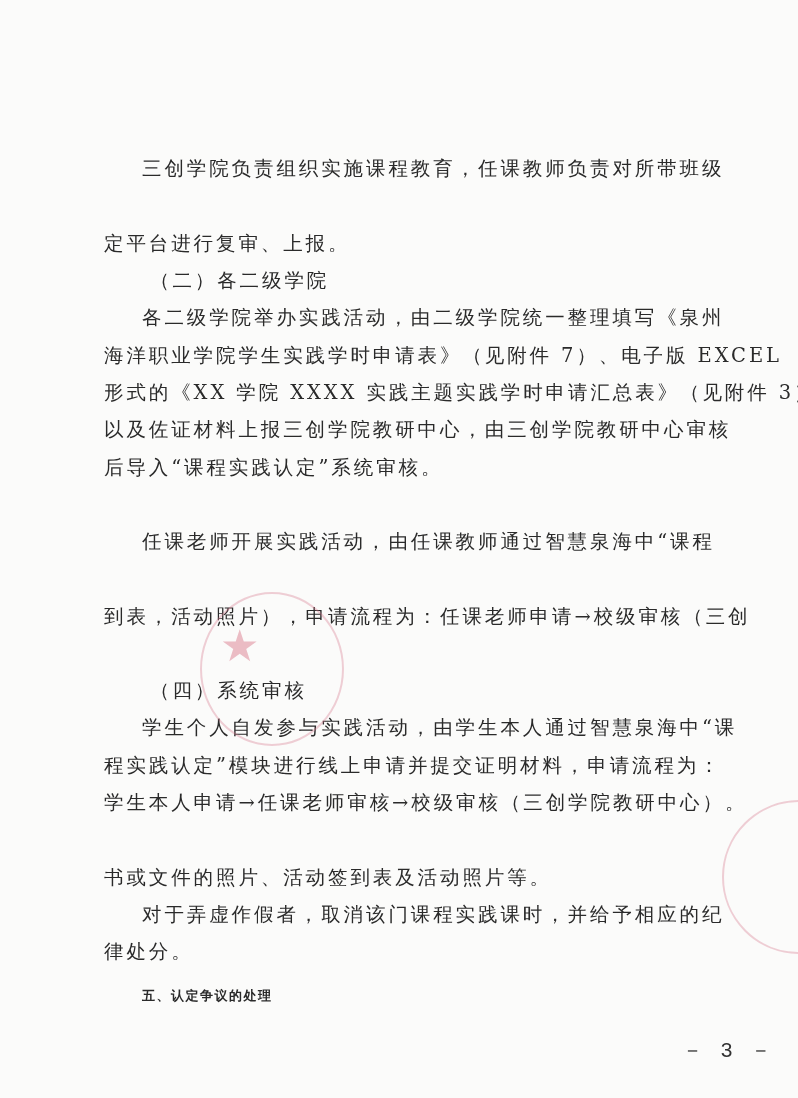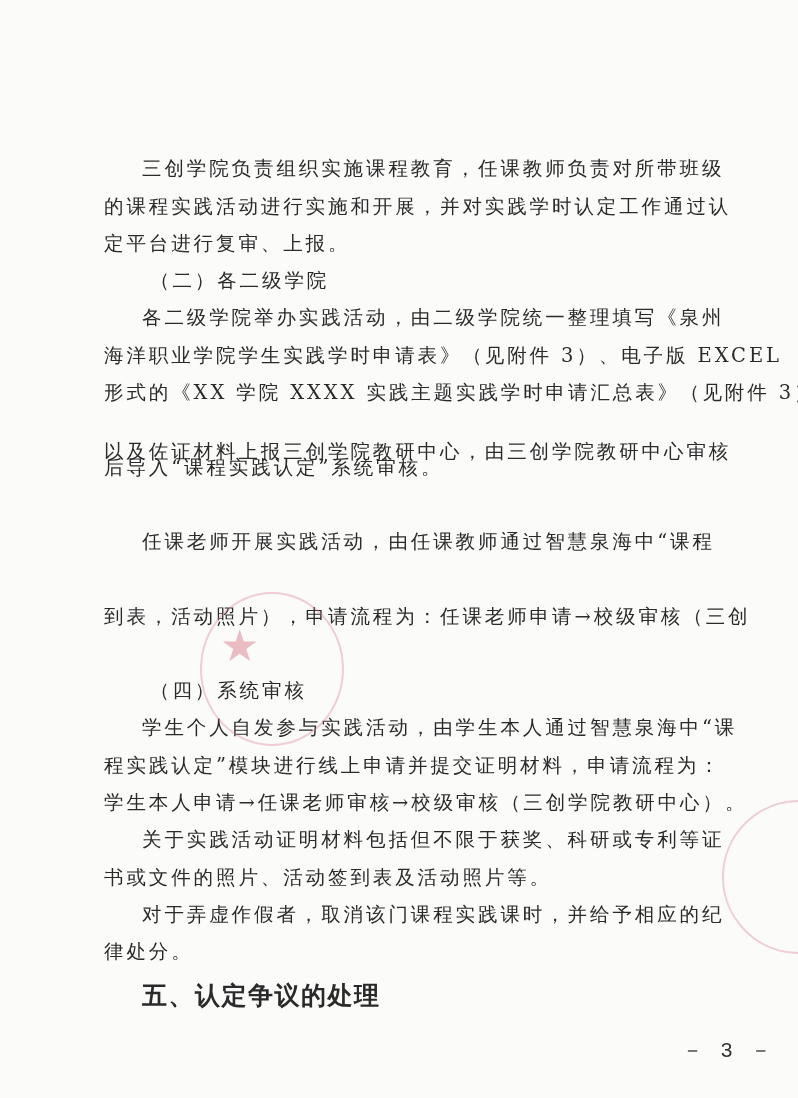--- a/index.html
+++ b/index.html
@@ -19,21 +19,21 @@
     white-space: nowrap;
     line-height: 24px;
   }
   .indent { left: 142px; }
   .sub-heading { left: 120px; margin-left: 30px; }
   .section-heading {
     left: 142px;
     font-family: "DejaVu Sans", "Liberation Sans", sans-serif;
     font-weight: bold;
     letter-spacing: 1.5px;
-    font-size: 25px;
+    font-size: 13px;
   }
   .page-number {
     position: absolute; left: 682px; top: 1036px;
     font-family: "Liberation Sans", "DejaVu Sans", sans-serif;
     font-size: 21px; letter-spacing: 6px; color: #333;
   }
   .stamp {
     position: absolute; border-radius: 50%;
     border: 2px solid rgba(214, 120, 140, 0.35);
     pointer-events: none;
@@ -44,42 +44,40 @@
     color: rgba(214, 110, 130, 0.45); line-height: 1;
   }
   .stamp-right { left: 722px; top: 800px; width: 150px; height: 150px; }
 </style>
 </head>
 <body>
 
 <div class="page">
 
   <div class="line indent" style="top:157px">三创学院负责组织实施课程教育，任课教师负责对所带班级</div>
-  <div class="line" style="top:195px">的课程实践活动进行实施和开展，并对实践学时认定工作通过认</div>
   <div class="line" style="top:232px">定平台进行复审、上报。</div>
 
   <div class="line sub-heading" style="top:269px">（二）各二级学院</div>
 
   <div class="line indent" style="top:306px">各二级学院举办实践活动，由二级学院统一整理填写《泉州</div>
-  <div class="line" style="top:344px">海洋职业学院学生实践学时申请表》（见附件 3）、电子版 EXCEL</div>
+  <div class="line" style="top:344px">海洋职业学院学生实践学时申请表》（见附件 7）、电子版 EXCEL</div>
   <div class="line" style="top:381px">形式的《XX 学院 XXXX 实践主题实践学时申请汇总表》（见附件 3）</div>
-  <div class="line" style="top:440px">以及佐证材料上报三创学院教研中心，由三创学院教研中心审核</div>
+  <div class="line" style="top:418px">以及佐证材料上报三创学院教研中心，由三创学院教研中心审核</div>
   <div class="line" style="top:456px">后导入“课程实践认定”系统审核。</div>
 
 
   <div class="line indent" style="top:530px">任课老师开展实践活动，由任课教师通过智慧泉海中“课程</div>
   <div class="line" style="top:605px">到表，活动照片），申请流程为：任课老师申请→校级审核（三创</div>
 
   <div class="line sub-heading" style="top:679px">（四）系统审核</div>
 
   <div class="line indent" style="top:716px">学生个人自发参与实践活动，由学生本人通过智慧泉海中“课</div>
   <div class="line" style="top:791px">学生本人申请→任课老师审核→校级审核（三创学院教研中心）。</div>
   <div class="line" style="top:754px">程实践认定”模块进行线上申请并提交证明材料，申请流程为：</div>
 
-  <div class="line indent" style="top:828px">关于实践活动证明材料包括但不限于获奖、科研或专利等证</div>
   <div class="line" style="top:866px">书或文件的照片、活动签到表及活动照片等。</div>
 
   <div class="line indent" style="top:903px">对于弄虚作假者，取消该门课程实践课时，并给予相应的纪</div>
   <div class="line" style="top:940px">律处分。</div>
 
   <div class="line section-heading" style="top:984px">五、认定争议的处理</div>
 
   <div class="stamp stamp-left">
     <span class="star">★</span>
   </div>

